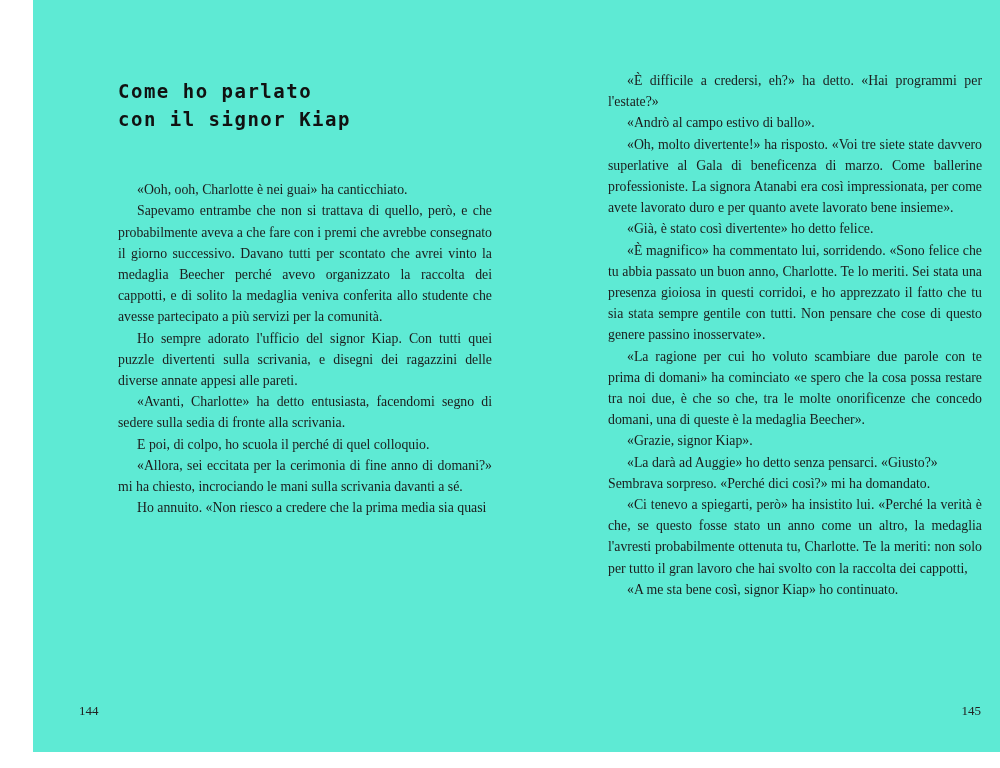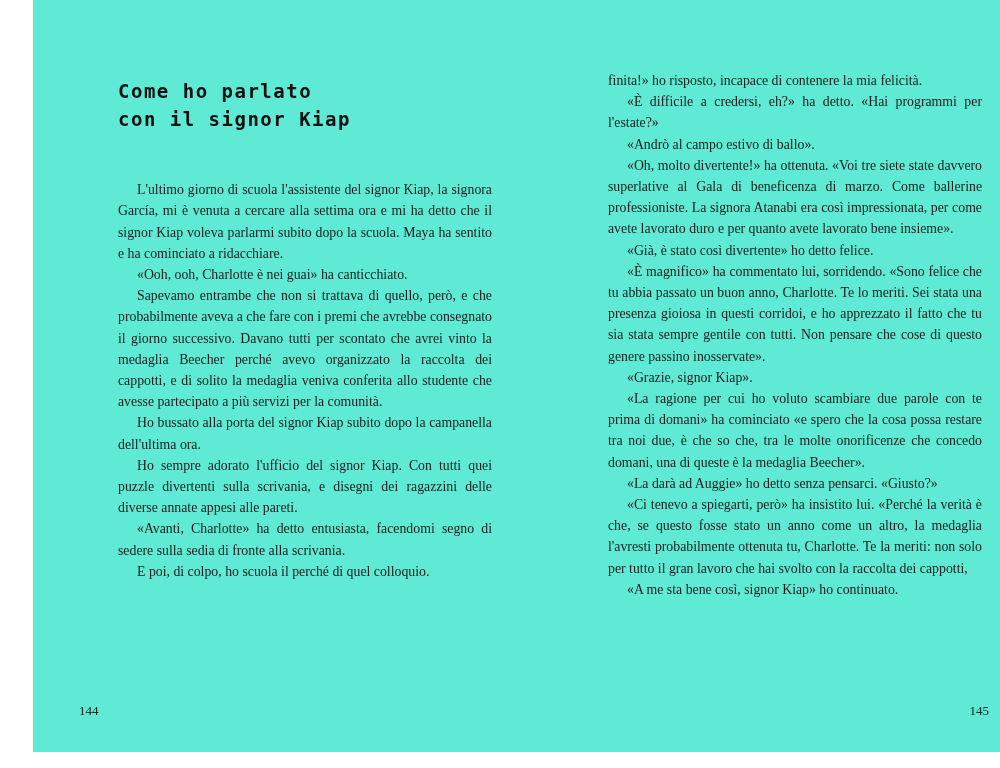--- a/index.html
+++ b/index.html
@@ -47,52 +47,52 @@
   }
   .body-text p.noindent { text-indent: 0; }
 
   .pagenum {
     position: absolute;
     top: 703px;
     font-size: 13px;
     color: #222;
   }
   .pagenum-left  { left: 46px; text-align: center; }
-  .pagenum-right { right: 44px; }
+  .pagenum-right { right: 52px; }
 </style>
 </head>
 <body>
 
 <div class="spread">
 
   <div class="page page-left">
     <h1 class="chapter-title">Come ho parlato
 con il signor Kiap</h1>
     <div class="body-text body-left">
-      <p>L'ultimo giorno di scuola l'assistente del signor Kiap, la signora García, mi è venuta a cercare alla settima ora e mi ha detto che il signor Kiap voleva parlarmi subito dopo la scuola. Maya ha sentito e ha cominciato a ridacchiare.</p>
       <p>«Ooh, ooh, Charlotte è nei guai» ha canticchiato.</p>
       <p>Sapevamo entrambe che non si trattava di quello, però, e che probabilmente aveva a che fare con i premi che avrebbe consegnato il giorno successivo. Davano tutti per scontato che avrei vinto la medaglia Beecher perché avevo organizzato la raccolta dei cappotti, e di solito la medaglia veniva conferita allo studente che avesse partecipato a più servizi per la comunità.</p>
-      <p>Ho bussato alla porta del signor Kiap subito dopo la campanella dell'ultima ora.</p>
       <p>Ho sempre adorato l'ufficio del signor Kiap. Con tutti quei puzzle divertenti sulla scrivania, e disegni dei ragazzini delle diverse annate appesi alle pareti.</p>
       <p>«Avanti, Charlotte» ha detto entusiasta, facendomi segno di sedere sulla sedia di fronte alla scrivania.</p>
       <p>E poi, di colpo, ho scuola il perché di quel colloquio.</p>
+      <p>«Allora, sei eccitata per la cerimonia di fine anno di domani?» mi ha chiesto, incrociando le mani sulla scrivania davanti a sé.</p>
+      <p>Ho annuito. «Non riesco a credere che la prima media sia quasi</p>
     </div>
   </div>
 
   <div class="page page-right">
     <div class="body-text body-right">
-      <p class="noindent">finita!» ho risposto, incapace di contenere la mia felicità.</p>
       <p>«È difficile a credersi, eh?» ha detto. «Hai programmi per l'estate?»</p>
       <p>«Andrò al campo estivo di ballo».</p>
-      <p>«Oh, molto divertente!» ha ottenuta. «Voi tre siete state davvero superlative al Gala di beneficenza di marzo. Come ballerine professioniste. La signora Atanabi era così impressionata, per come avete lavorato duro e per quanto avete lavorato bene insieme».</p>
+      <p>«Oh, molto divertente!» ha risposto. «Voi tre siete state davvero superlative al Gala di beneficenza di marzo. Come ballerine professioniste. La signora Atanabi era così impressionata, per come avete lavorato duro e per quanto avete lavorato bene insieme».</p>
       <p>«Già, è stato così divertente» ho detto felice.</p>
       <p>«È magnifico» ha commentato lui, sorridendo. «Sono felice che tu abbia passato un buon anno, Charlotte. Te lo meriti. Sei stata una presenza gioiosa in questi corridoi, e ho apprezzato il fatto che tu sia stata sempre gentile con tutti. Non pensare che cose di questo genere passino inosservate».</p>
+      <p>«La ragione per cui ho voluto scambiare due parole con te prima di domani» ha cominciato «e spero che la cosa possa restare tra noi due, è che so che, tra le molte onorificenze che concedo domani, una di queste è la medaglia Beecher».</p>
       <p>«Grazie, signor Kiap».</p>
-      <p>«La ragione per cui ho voluto scambiare due parole con te prima di domani» ha cominciato «e spero che la cosa possa restare tra noi due, è che so che, tra le molte onorificenze che concedo domani, una di queste è la medaglia Beecher».</p>
       <p>«La darà ad Auggie» ho detto senza pensarci. «Giusto?»</p>
+      <p class="noindent">Sembrava sorpreso. «Perché dici così?» mi ha domandato.</p>
       <p>«Ci tenevo a spiegarti, però» ha insistito lui. «Perché la verità è che, se questo fosse stato un anno come un altro, la medaglia l'avresti probabilmente ottenuta tu, Charlotte. Te la meriti: non solo per tutto il gran lavoro che hai svolto con la raccolta dei cappotti,</p>
       <p>«A me sta bene così, signor Kiap» ho continuato.</p>
     </div>
   </div>
 
   <div class="pagenum pagenum-left">144</div>
   <div class="pagenum pagenum-right">145</div>
 
 </div>
 

